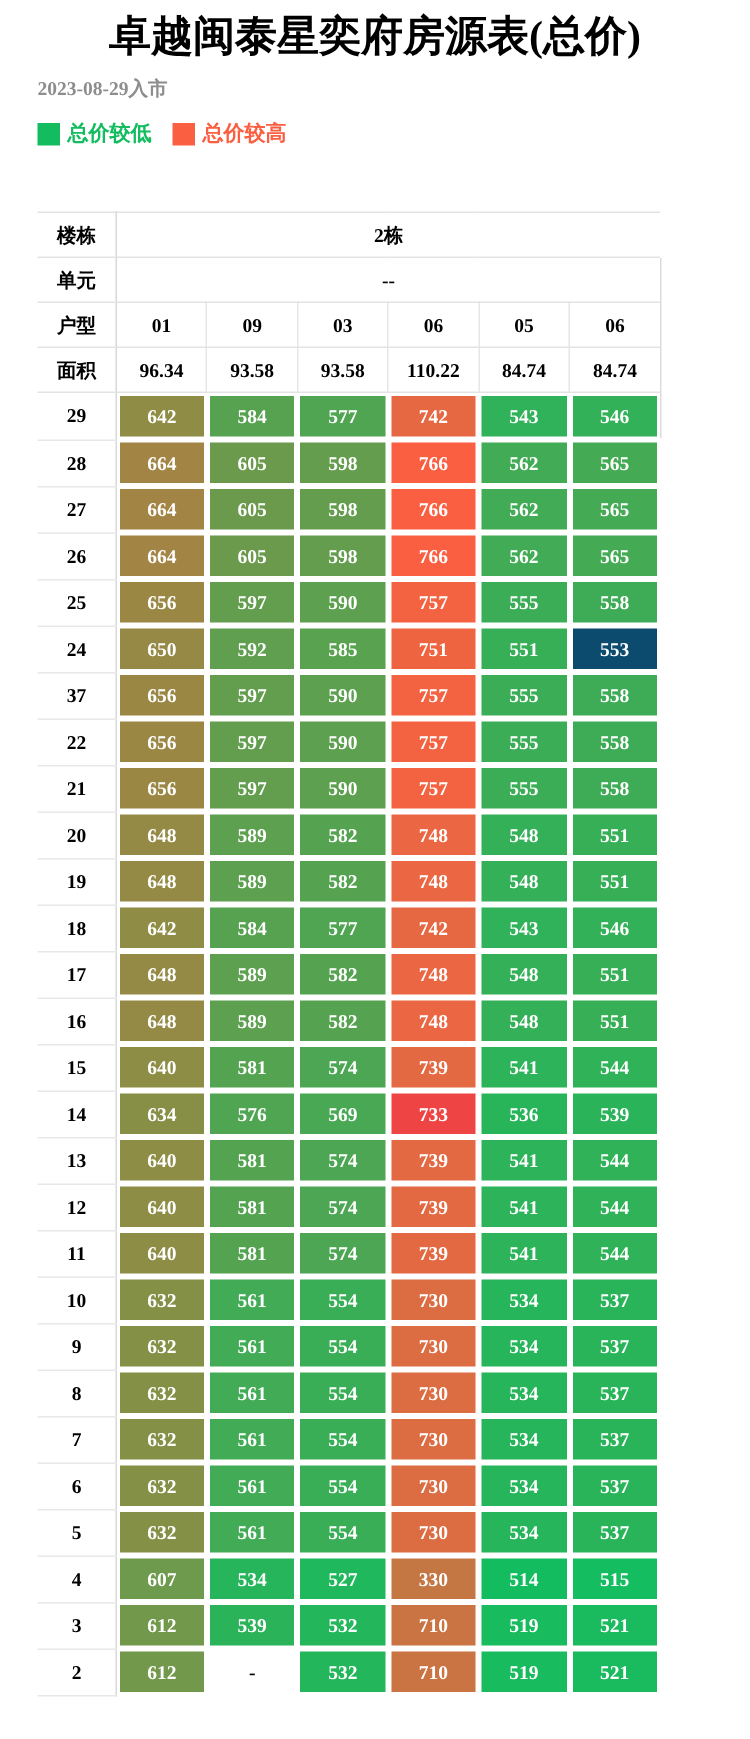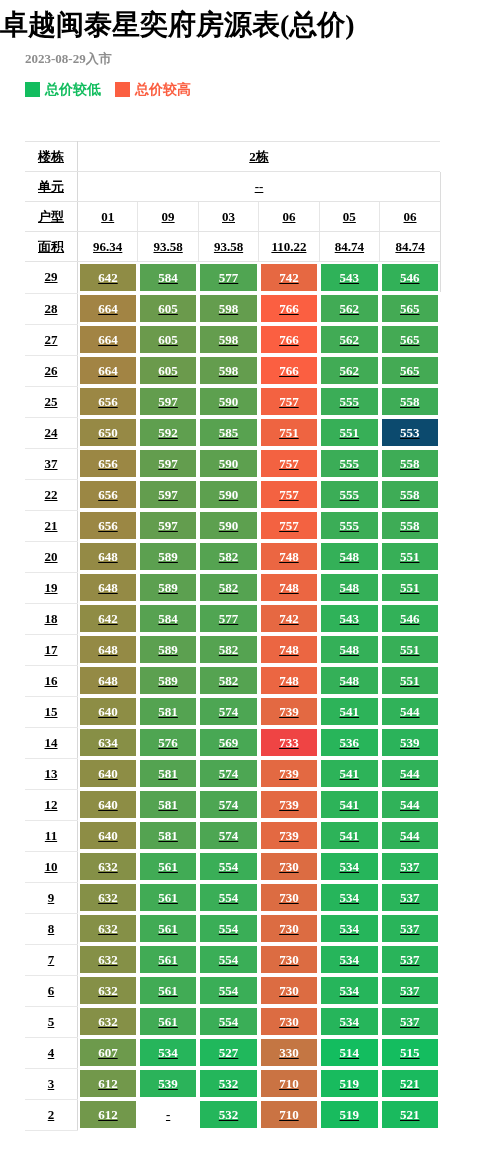--- a/index.html
+++ b/index.html
@@ -14,20 +14,21 @@
   .page{
     position:relative;
     width:500px;
     height:1159px;
     box-sizing:border-box;
   }
   .title{
     font-size:28px;
     font-weight:bold;
     color:#000000;
+    text-align:center;
     letter-spacing:0px;
     padding-top:6px;
     line-height:38px;
     font-family:"Liberation Serif","DejaVu Serif",serif;
   }
   .subtitle{
     font-size:13px;
     font-weight:bold;
     color:#8d8d8d;
     padding-left:25px;
@@ -53,21 +54,20 @@
   }
   .legend-label{
     font-size:14px;
     font-weight:bold;
     line-height:15px;
   }
   .table-wrap{
     padding-left:25px;
     padding-right:57px;
     padding-top:44px;
-    text-decoration:underline;
   }
   table.grid{
     border-collapse:collapse;
     width:415px;
     table-layout:fixed;
   }
   table.grid td{
     text-align:center;
     vertical-align:middle;
     font-size:13px;

